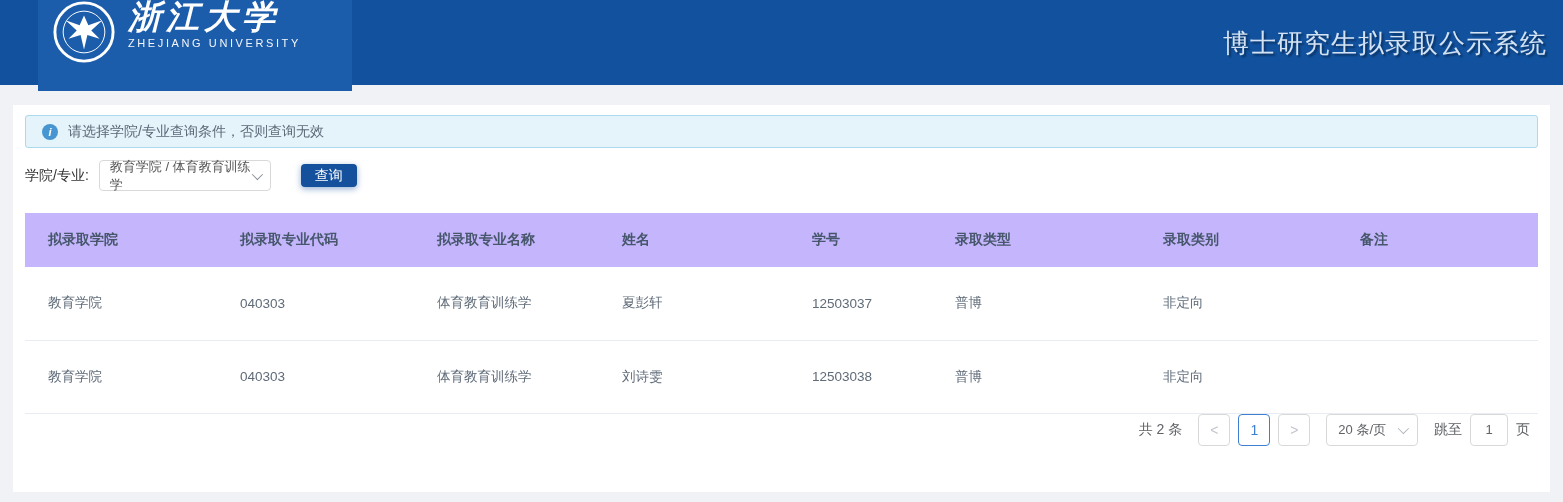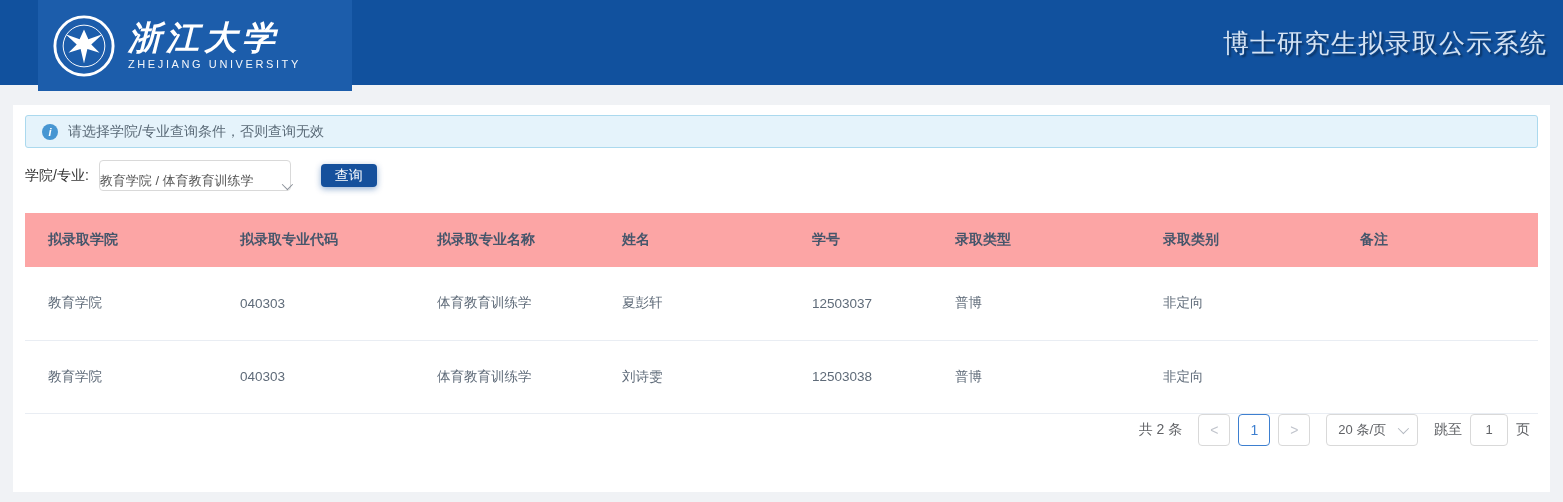--- a/index.html
+++ b/index.html
@@ -3,21 +3,21 @@
 <meta charset="utf-8">
 <style>
   * { margin:0; padding:0; box-sizing:border-box; }
   html,body { width:1563px; height:502px; overflow:hidden; }
   body { background:#f0f2f5; font-family:"Liberation Sans", sans-serif; }
 
   
   .header { position:relative; height:85px; background:#11519e; }
   .logo-block {
     position:absolute; left:38px; top:0; width:314px; height:91px;
-    background:#1c5dab; display:flex; align-items:center; padding-left:14px;
+    background:#1c5dab; display:flex; align-items:flex-start; padding-left:14px;
   }
   .seal { width:64px; height:64px; flex:0 0 auto; position:relative; }
   .logo-text { margin-left:12px; color:#fff; }
   .logo-cn { font-size:33px; font-weight:bold; font-style:italic; letter-spacing:5px; line-height:1; }
   .logo-en { font-size:11px; letter-spacing:2.6px; margin-top:4px; font-weight:normal; opacity:.95; }
   .app-title {
     position:absolute; right:16px; top:50%; transform:translateY(-50%);
     font-size:26px; color:#d4e3f4; letter-spacing:1px;
     text-shadow:2px 2px 2px rgba(0,0,0,.4);
   }
@@ -37,39 +37,39 @@
   .info-icon {
     width:16px; height:16px; border-radius:50%; background:#4796d2;
     color:#fff; font-size:11px; line-height:16px; text-align:center;
     font-style:italic; font-weight:bold; flex:0 0 auto;
   }
 
   
   .filter-row { display:flex; align-items:center; margin-top:12px; }
   .filter-label { font-size:14px; color:#333; margin-right:10px; }
   .select-box {
-    width:192px; height:31px; border:1px solid #d9d9d9; border-radius:4px;
-    display:flex; align-items:flex-end; justify-content:space-between;
-    padding:0 0; font-size:13px; color:#555; cursor:pointer; background:#fff;
+    width:172px; height:31px; border:1px solid #d9d9d9; border-radius:4px;
+    display:flex; align-items:center; justify-content:space-between;
+    padding:0 10px; font-size:13px; color:#555; cursor:pointer; background:#fff;
   }
   .chevron-down {
     width:8px; height:8px; border-right:1.5px solid #8a9099; border-bottom:1.5px solid #8a9099;
     transform:rotate(45deg) translateY(-2px); flex:0 0 auto;
   }
   .search-btn {
     margin-left:30px; min-width:56px; height:23px; padding:0 14px;
     background:#15509c; color:#fff; border:none; border-radius:4px;
     font-size:14px; cursor:pointer; box-shadow:0 2px 6px rgba(21,80,156,.45);
     font-family:"Liberation Sans", sans-serif;
   }
 
   
   table { margin-top:22px; width:1513px; border-collapse:collapse; table-layout:fixed; }
   thead th {
-    background:#fca5a5; height:54px; text-align:left; padding-left:23px;
+    background:#c4b5fd; height:54px; text-align:left; padding-left:23px;
     font-size:14px; color:#46566b; font-weight:bold;
   }
   tbody td {
     height:73px; padding-left:23px; font-size:13.5px; color:#5f6b79;
     border-bottom:1px solid #e9edf3; background:#fff;
   }
 
   
   .pagination {
     display:flex; align-items:center; justify-content:flex-end; gap:8px;

